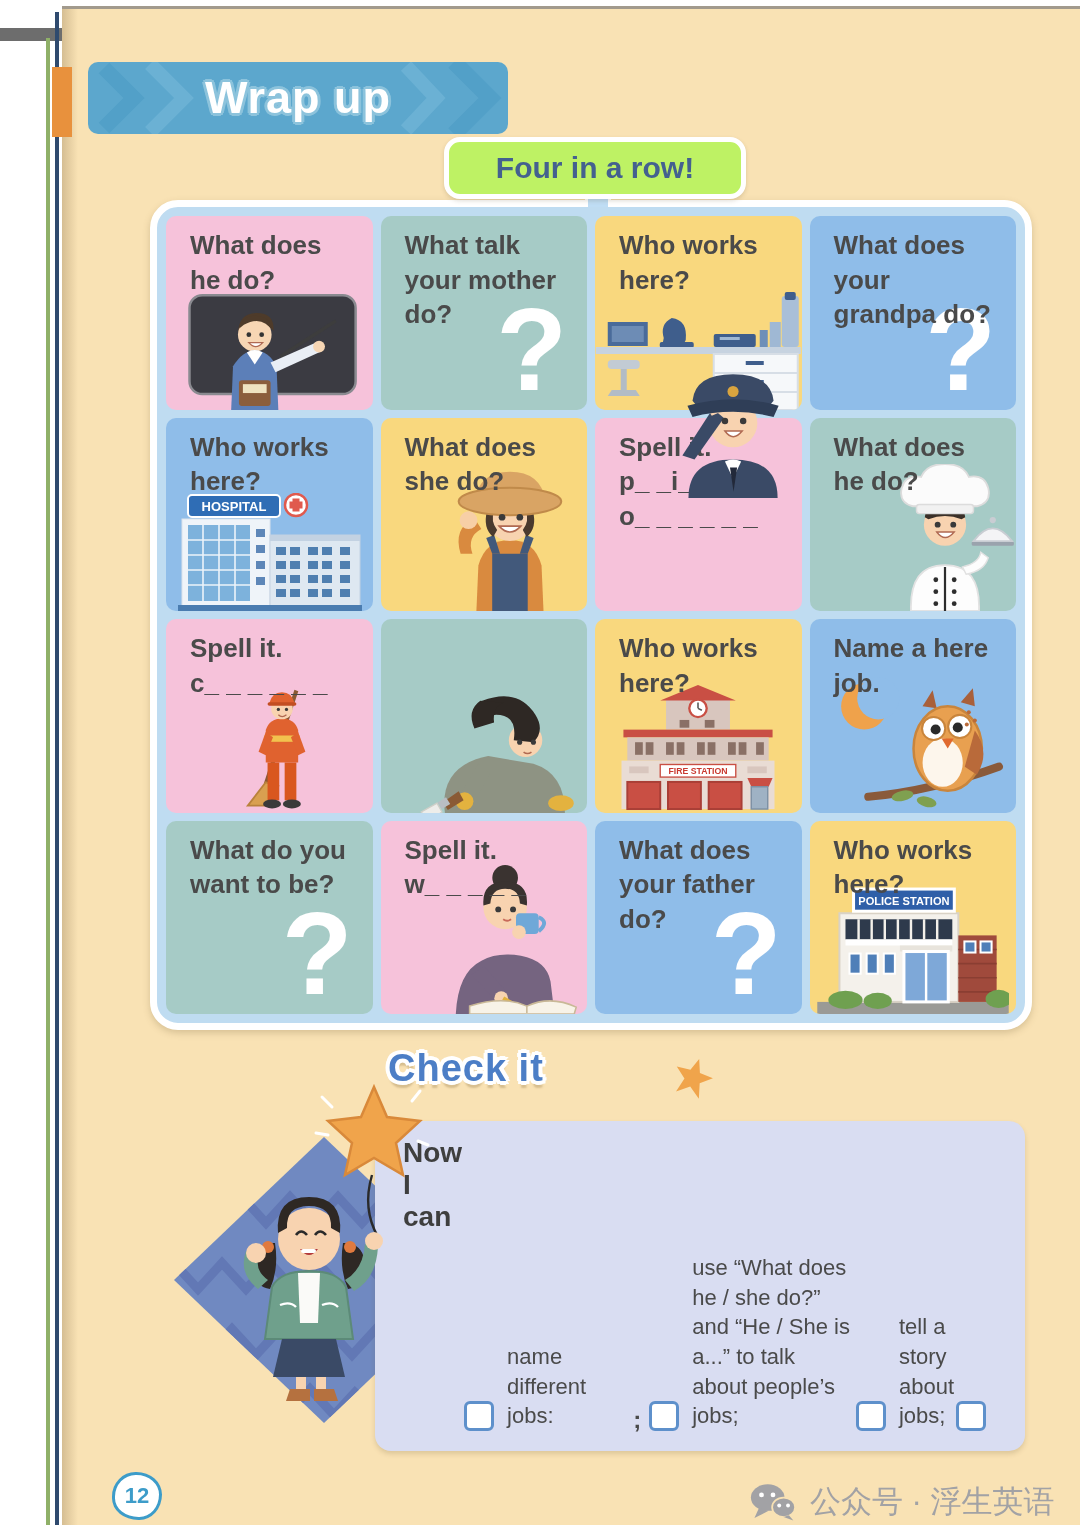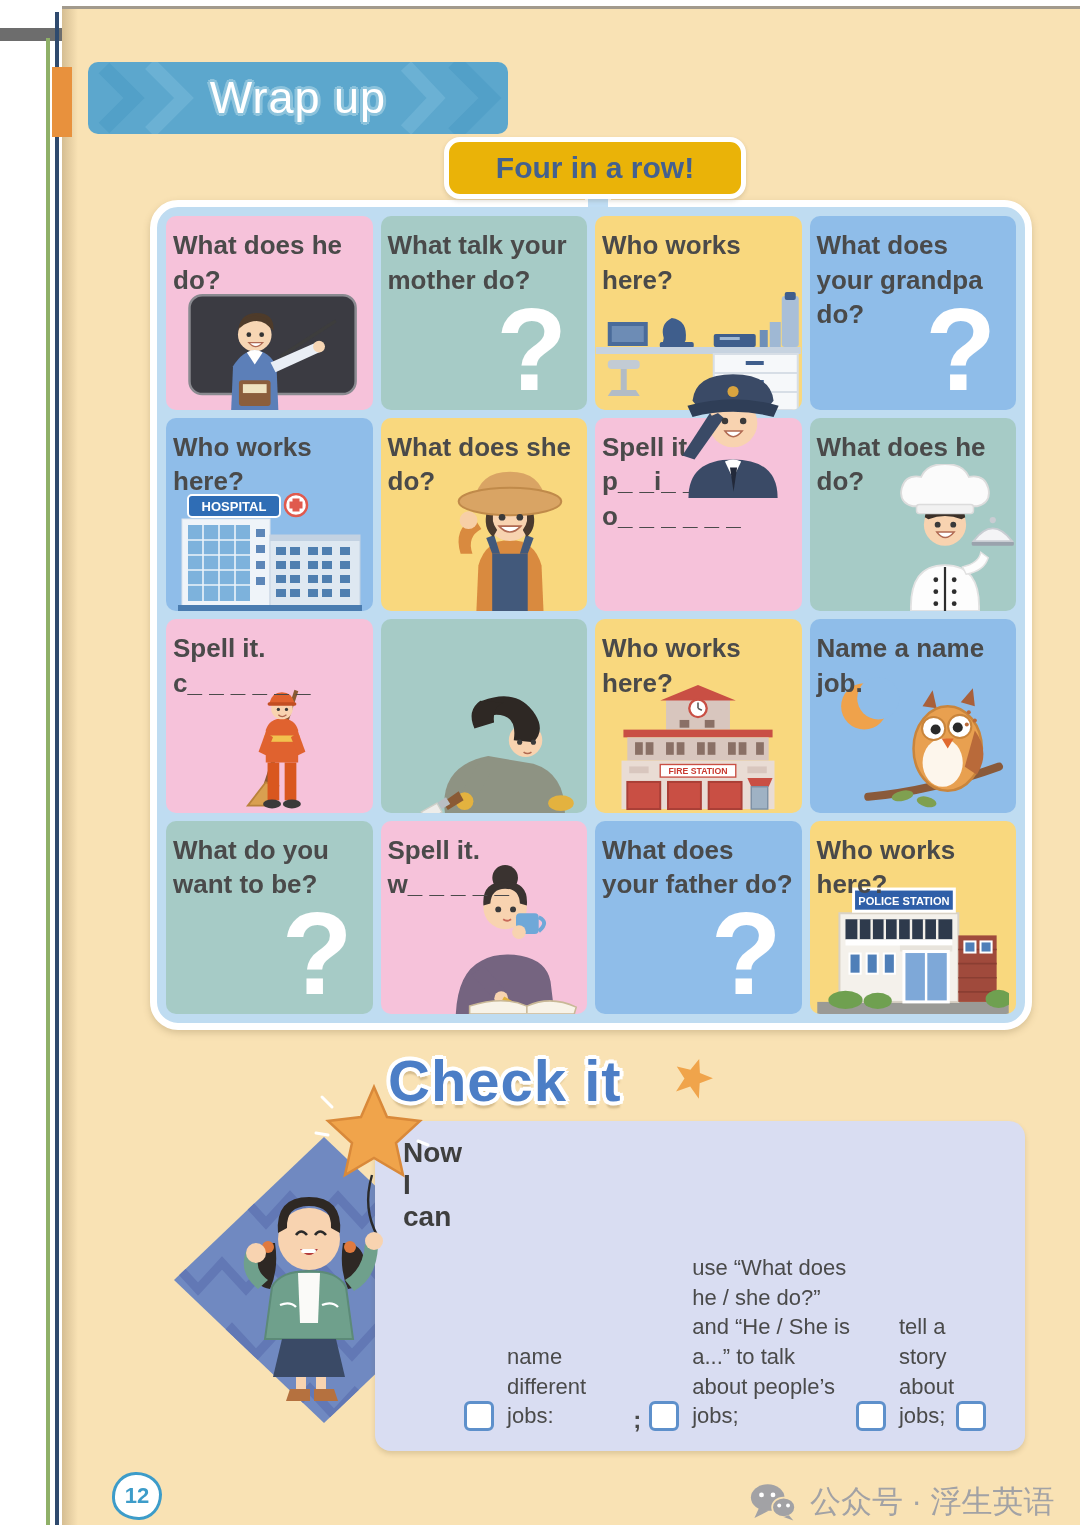--- a/index.html
+++ b/index.html
@@ -11,58 +11,58 @@
   .strip-green{position:absolute;left:46px;top:38px;bottom:0;width:4px;background:#8fb068;}
   .strip-navy{position:absolute;left:55px;top:12px;bottom:0;width:4px;background:#2f4a6e;}
   .paper{position:absolute;left:62px;top:9px;right:0;bottom:0;background:#f9e2b4;}
   .paper::before{content:'';position:absolute;left:0;top:0;bottom:0;width:16px;
           background:linear-gradient(90deg,rgba(120,95,60,.28),rgba(120,95,60,0));}
   
   .wrapup{position:absolute;left:26px;top:53px;width:420px;height:72px;background:#5ca7cd;
           border-radius:10px;overflow:hidden;}
   .wrapup-chevrons{position:absolute;inset:0;}
   .wrapup-label{position:absolute;left:0;right:0;top:10px;text-align:center;font-size:45px;
-          font-weight:400;color:#fff;letter-spacing:1px;
+          font-weight:700;color:#fff;letter-spacing:1px;
           text-shadow:-3px 0 0 #8cc3dc,3px 0 0 #8cc3dc,0 -3px 0 #8cc3dc,0 3px 0 #8cc3dc,
           -2px -2px 0 #8cc3dc,2px 2px 0 #8cc3dc,2px -2px 0 #8cc3dc,-2px 2px 0 #8cc3dc;}
   .orange-tab{position:absolute;left:-10px;top:58px;width:20px;height:70px;background:#e8913d;}
   
   .ribbon-stem{position:absolute;left:523px;top:172px;width:20px;height:26px;background:#bfddf4;
           border-left:3px solid #fff;border-right:3px solid #fff;z-index:2;}
-  .ribbon{position:absolute;left:382px;top:128px;width:292px;height:52px;background:#eab308;
+  .ribbon{position:absolute;left:382px;top:128px;width:292px;height:52px;background:#bef264;
           border:5px solid #fff;border-radius:16px;z-index:3;display:flex;align-items:center;
           justify-content:center;box-shadow:0 2px 4px rgba(90,70,40,.18);}
   .ribbon-label{font-size:30px;font-weight:800;color:#44618f;}
   
   .board{position:absolute;left:88px;top:191px;width:868px;height:816px;background:#bfdcf1;
           border:7px solid #fff;border-radius:28px;box-shadow:0 3px 7px rgba(110,90,50,.25);z-index:1;}
   .grid{position:absolute;inset:9px;display:grid;grid-template-columns:repeat(4,1fr);
           grid-template-rows:repeat(4,1fr);gap:8px;}
-  .cell{position:relative;border-radius:10px;padding:12px 7px;overflow:hidden;}
+  .cell{position:relative;border-radius:10px;padding:12px 24px;overflow:hidden;}
   .cell.ov{overflow:visible;}
   .pink{background:#f6c2da}.teal{background:#a6cbc6}.yellow{background:#f9d87e}.blue{background:#8fbde9}
   .cell-text{position:relative;z-index:2;font-size:26px;font-weight:700;color:#4a4a4a;
           line-height:1.33;white-space:pre-line;}
   .qmark{position:absolute;right:20px;bottom:2px;font-size:116px;font-weight:800;color:#fff;
           line-height:1;z-index:1;}
   .art{position:absolute;z-index:1;}
   .art-teacher{left:50%;transform:translateX(-48%);bottom:-4px;width:178px;}
   .art-lab{left:0;bottom:0;width:100%;}
   .art-hospital{left:8px;bottom:0;width:190px;}
   .art-farmer{right:6px;bottom:0;width:148px;}
   .art-officer{right:-4px;top:-64px;width:152px;z-index:3;}
   .art-chef{right:2px;bottom:0;width:138px;}
   .art-cleaner{left:50%;transform:translateX(-44%);bottom:0;width:126px;}
   .art-painter{right:4px;bottom:0;width:168px;}
   .art-firestation{left:50%;transform:translateX(-50%);bottom:0;width:184px;}
   .art-owl{left:8px;bottom:4px;width:186px;}
   .art-writer{left:50%;transform:translateX(-38%);bottom:0;width:168px;}
   .art-policestation{left:50%;transform:translateX(-50%);bottom:0;width:192px;}
   
-  .check-title{position:absolute;left:326px;top:1038px;font-size:58px;font-weight:800;color:#4c7ec6;
+  .check-title{position:absolute;left:326px;top:1038px;font-size:38px;font-weight:800;color:#4c7ec6;
           z-index:5;letter-spacing:1px;
           text-shadow:-4px 0 0 #fff,4px 0 0 #fff,0 -4px 0 #fff,0 4px 0 #fff,-3px -3px 0 #fff,
           3px 3px 0 #fff,3px -3px 0 #fff,-3px 3px 0 #fff,0 7px 2px rgba(150,120,70,.35);}
   .sparkle-star{position:absolute;left:608px;top:1046px;width:46px;height:46px;z-index:5;}
   .diamond{position:absolute;left:112px;top:1128px;width:300px;height:286px;z-index:1;}
   .girl{position:absolute;left:150px;top:1072px;width:238px;height:322px;z-index:4;}
   .panel{position:absolute;left:313px;top:1112px;width:650px;height:330px;background:#d9ddf2;
           border-radius:16px;z-index:3;box-shadow:0 3px 5px rgba(110,90,50,.2);}
   .panel-inner{position:absolute;inset:14px 26px 12px 26px;display:flex;flex-direction:row;}
   .panel-heading{font-size:28px;font-weight:800;color:#3e3e3e;margin:2px 0 8px 2px;}
@@ -360,21 +360,21 @@
             <text x="95" y="92" text-anchor="middle" font-size="9" font-weight="bold" fill="#c9392f">FIRE STATION</text>
             <rect x="22" y="100" width="34" height="28" fill="#c94f44" stroke="#a93f36" stroke-width="2"></rect>
             <rect x="64" y="100" width="34" height="28" fill="#c94f44" stroke="#a93f36" stroke-width="2"></rect>
             <rect x="106" y="100" width="34" height="28" fill="#c94f44" stroke="#a93f36" stroke-width="2"></rect>
             <path d="M146,96 h26 l-4,9 h-18 z" fill="#c94f44"></path>
             <rect x="150" y="105" width="17" height="23" fill="#9fb2c4" stroke="#7d91a5" stroke-width="1.5"></rect>
           </svg>
         </div>
 
         <div class="cell blue">
-          <div class="cell-text">Name a name job.</div>
+          <div class="cell-text">Name a here job.</div>
           <svg class="art art-owl" viewBox="0 0 185 140" width="186" height="141">
             <circle cx="46" cy="38" r="23" fill="#efa24b"></circle>
             <circle cx="60" cy="30" r="21" fill="#8fbde9"></circle>
             <path d="M50,128 q64,-6 130,-30" fill="none" stroke="#8a5a3a" stroke-width="8" stroke-linecap="round"></path>
             <ellipse cx="84" cy="127" rx="11" ry="5" fill="#7fa050" transform="rotate(-12 84 127)"></ellipse>
             <ellipse cx="108" cy="133" rx="10" ry="5" fill="#7fa050" transform="rotate(14 108 133)"></ellipse>
             <polygon points="104,38 114,22 118,40" fill="#a9603a"></polygon>
             <polygon points="142,34 154,20 156,38" fill="#a9603a"></polygon>
             <ellipse cx="129" cy="80" rx="34" ry="42" fill="#e8a050" stroke="#c9853c" stroke-width="2.5"></ellipse>
             <path d="M156,62 q16,22 2,44 l-12,-8 z" fill="#b96a3a"></path>

